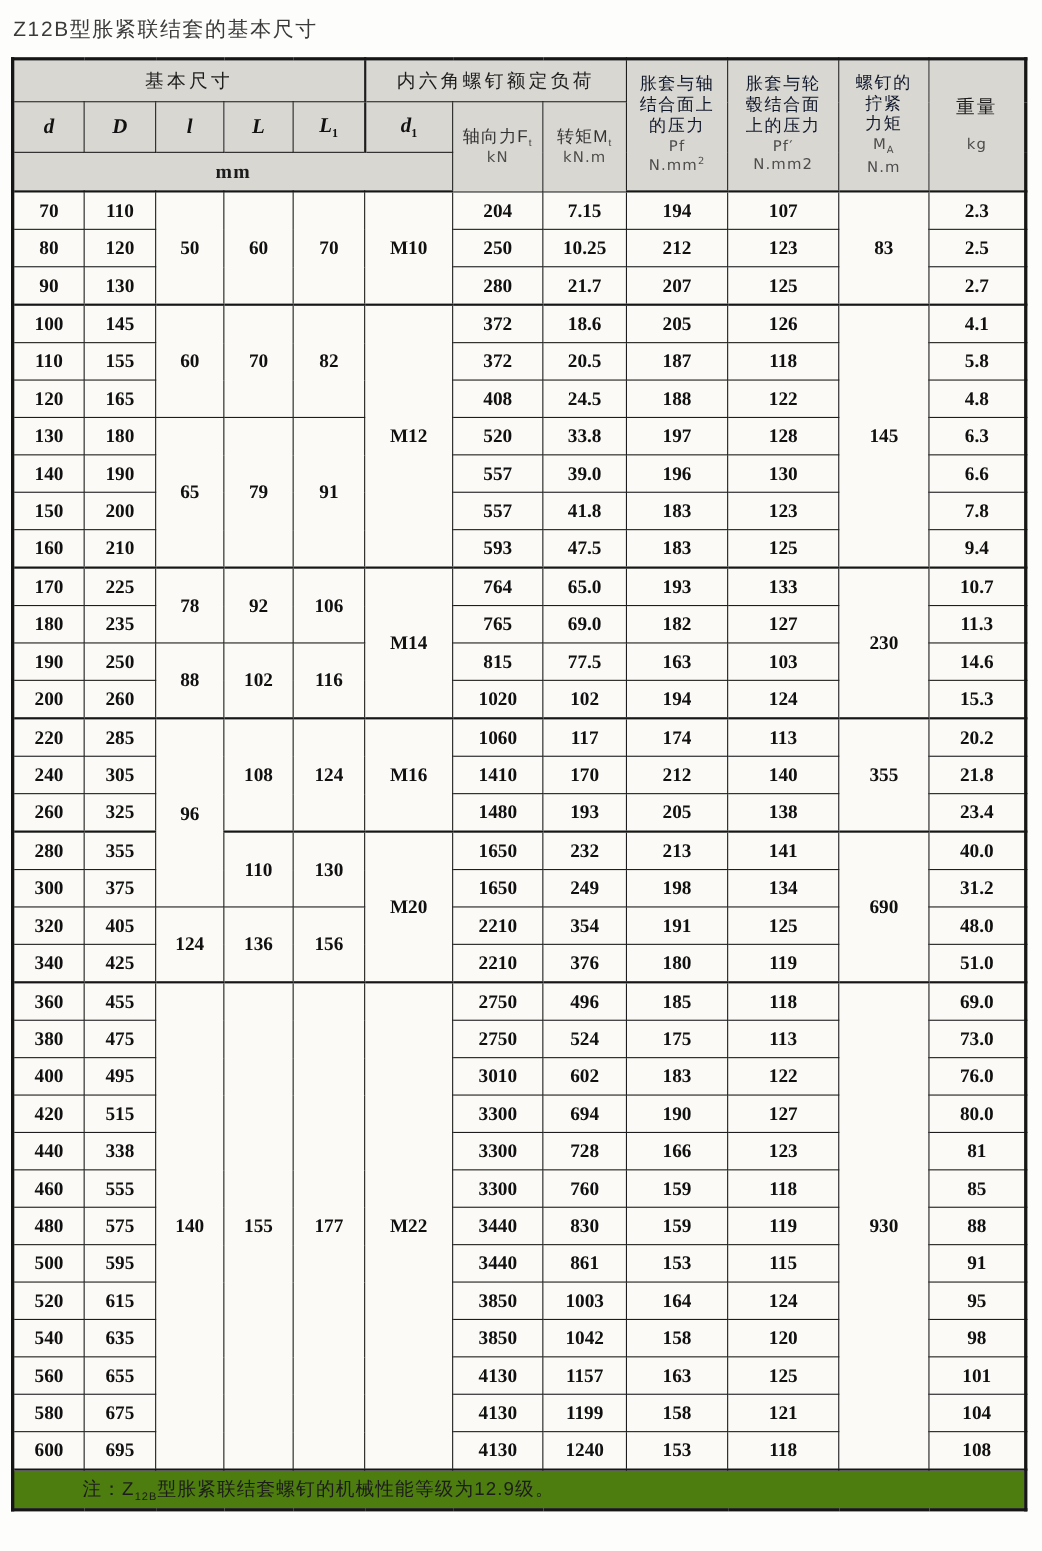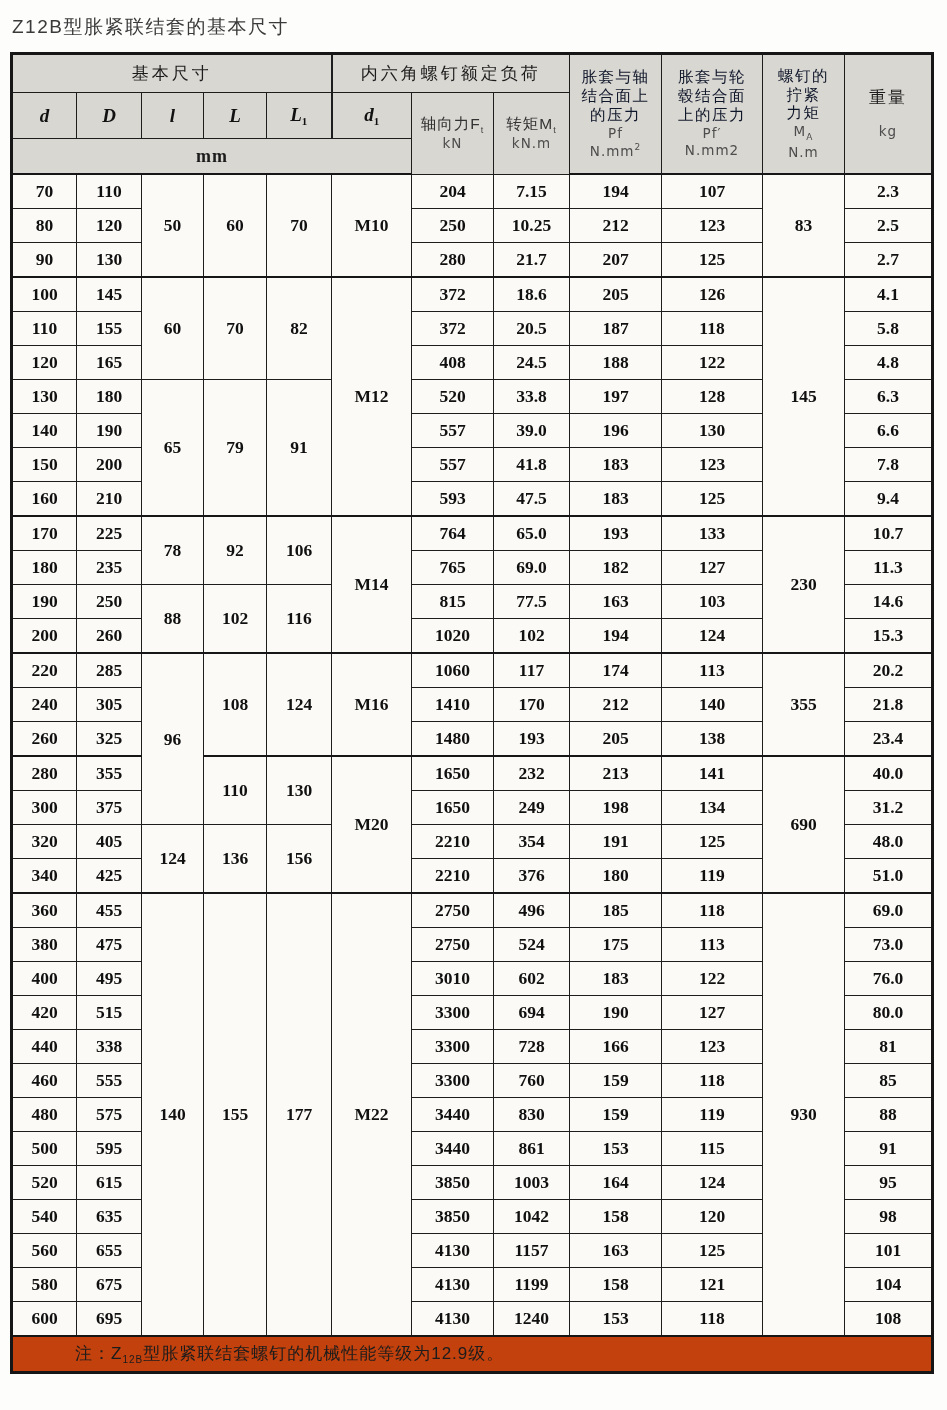--- a/index.html
+++ b/index.html
@@ -74,21 +74,21 @@
     background: #fbfaf6;
   }
   tbody tr.group-start td { border-top: 2.5px solid #161616; }
   thead tr.h3 th, thead th.tall { border-bottom: 2px solid #161616; }
   tfoot td.note-cell {
     height: 34px;
     text-align: left;
     padding-left: 62px;
     font-size: 17px;
     letter-spacing: 1px;
-    background: #c2410c;
+    background: #4d7c0f;
     border-top: 2px solid #161616;
   }
   tfoot .note-sub { font-size: 10px; }
 </style>
 </head>
 <body>
 
 <div class="page">
   <div class="page-title">Z12B型胀紧联结套的基本尺寸</div>
 

